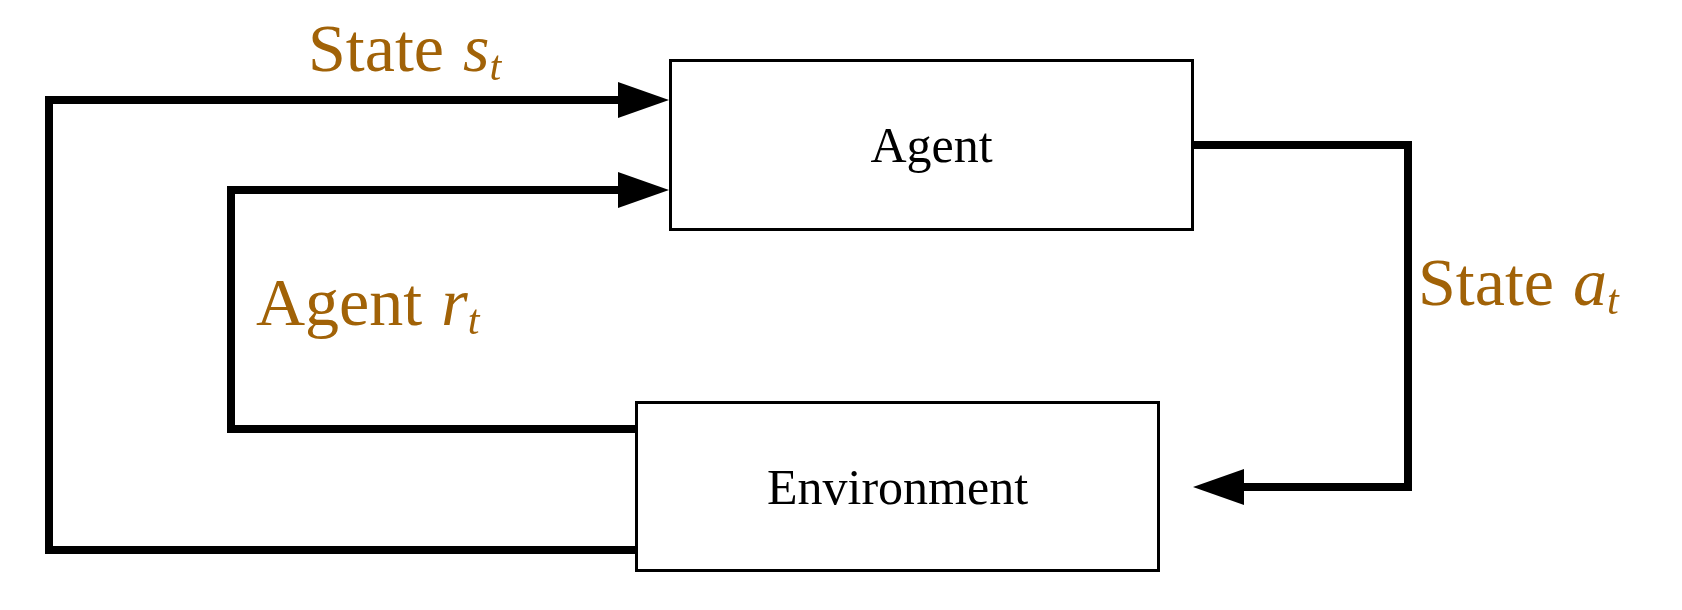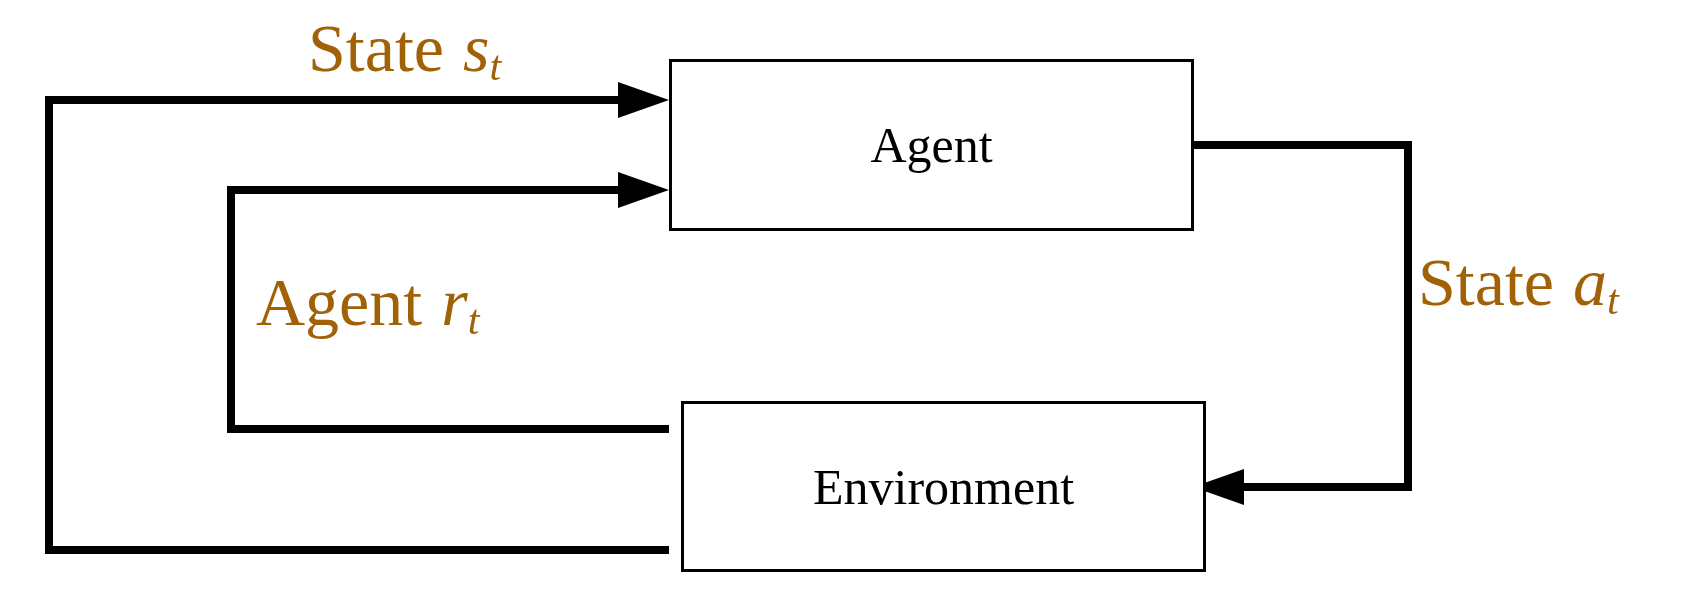--- a/index.html
+++ b/index.html
@@ -44,21 +44,21 @@
     color: #000000;
     line-height: 1;
   }
   .node-agent {
     left: 669px;
     top: 59px;
     width: 525px;
     height: 172px;
   }
   .node-environment {
-    left: 681px;
+    left: 635px;
     top: 401px;
     width: 525px;
     height: 171px;
   }
   .edge-label {
     position: absolute;
     font-size: 68px;
     color: #a16207;
     line-height: 1;
     white-space: nowrap;

